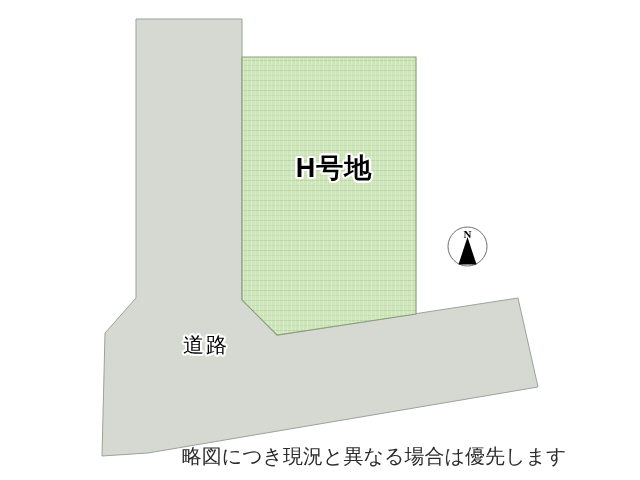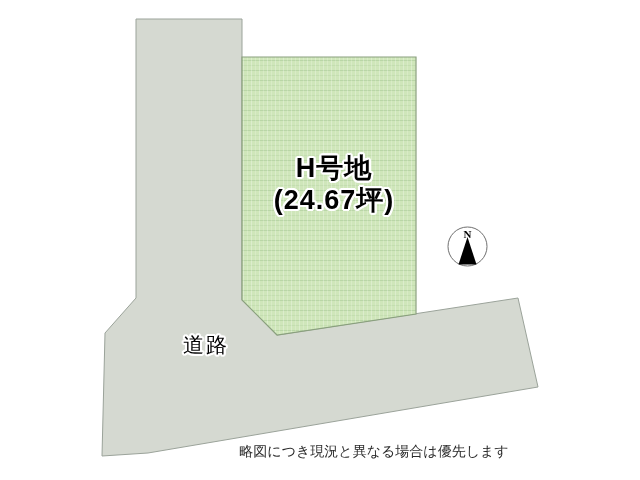--- a/index.html
+++ b/index.html
@@ -44,21 +44,21 @@
     font-size: 21px;
     color: #000;
     white-space: nowrap;
     letter-spacing: 2px;
     text-align: center;
   }
 
   .disclaimer {
     position: absolute; left: 374px; top: 443px;
     transform: translateX(-50%);
-    font-size: 14px;
+    font-size: 20px;
     color: #2b2b2b;
     white-space: nowrap;
   }
 
   .compass-n {
     font-family: "Liberation Serif", "DejaVu Serif", serif;
     font-weight: bold;
     font-size: 11px;
   }
 </style>
@@ -84,20 +84,19 @@
 
     <g>
       <circle cx="467.5" cy="246.5" r="19.5" fill="#ffffff" stroke-width="1" stroke="#6f6f6f"></circle>
       <polygon points="467.5,237 458.5,264.5 476.5,264.5" fill="#000000"></polygon>
       <text x="467.5" y="238" text-anchor="middle" class="compass-n">N</text>
     </g>
   </svg>
 
   <div class="plot-label halo">
     <div>H号地</div>
-    <div>(24.67坪)</div>
   </div>
 
   <div class="road-label halo">道路</div>
 
   <div class="disclaimer">略図につき現況と異なる場合は優先します</div>
 
 </div>
 
 </body></html>

